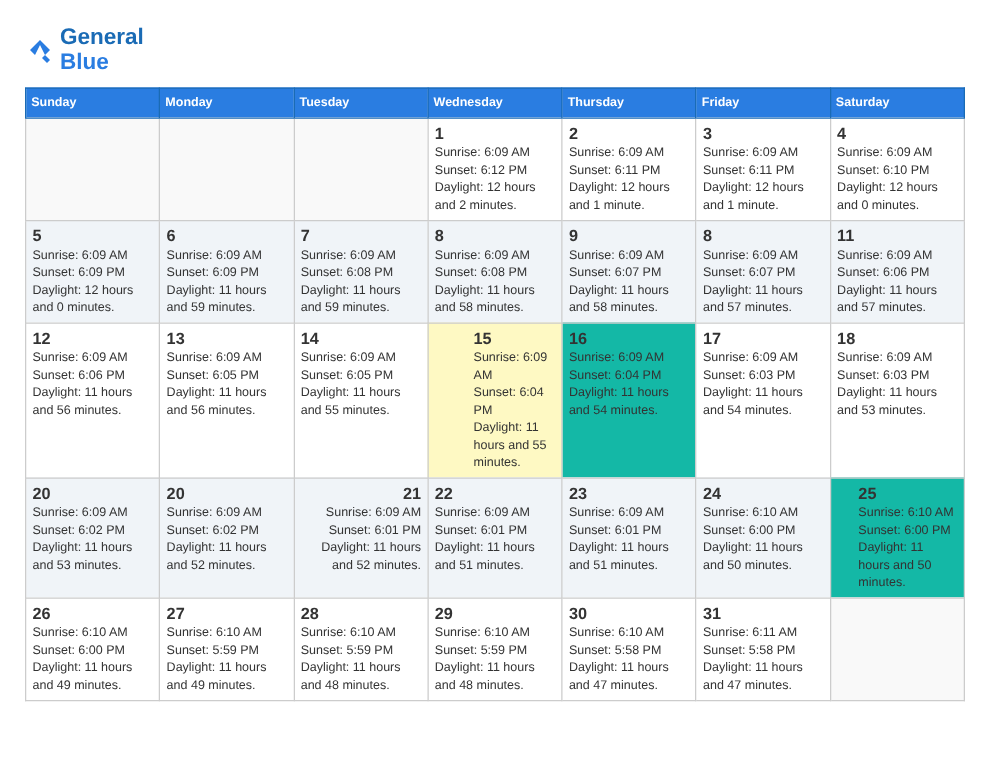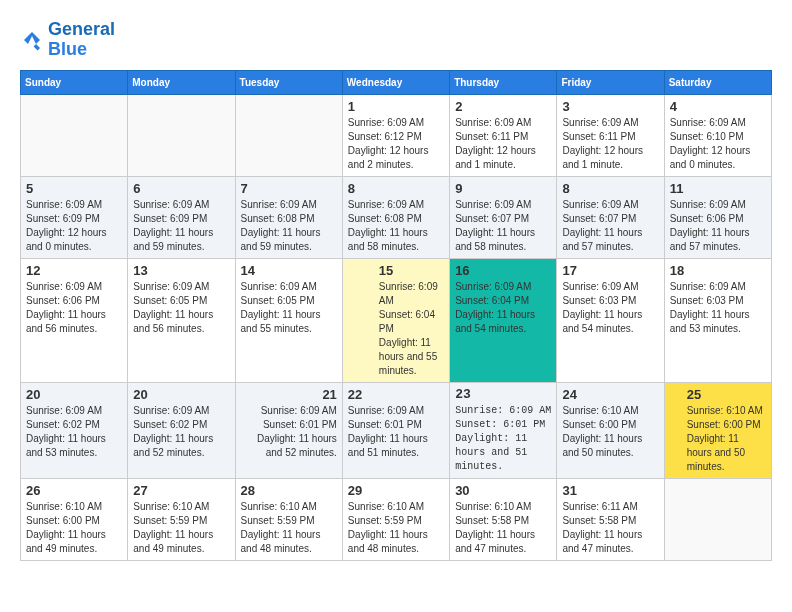--- a/index.html
+++ b/index.html
@@ -259,33 +259,33 @@
           <div class="day-info" style="white-space: pre-line;">Sunrise: 6:09 AM
 Sunset: 6:01 PM
 Daylight: 11 hours and 52 minutes.</div>
         </td>
         <td style="background: rgb(240, 244, 248);">
           <span class="day-num">22</span>
           <div class="day-info" style="white-space: pre-line;">Sunrise: 6:09 AM
 Sunset: 6:01 PM
 Daylight: 11 hours and 51 minutes.</div>
         </td>
-        <td style="background: rgb(240, 244, 248); font-family: Liberation Mono, monospace;">
+        <td style="background: rgb(240, 244, 248);">
           <span class="day-num">23</span>
           <div class="day-info" style="white-space: pre-line;">Sunrise: 6:09 AM
 Sunset: 6:01 PM
 Daylight: 11 hours and 51 minutes.</div>
         </td>
         <td style="background: rgb(240, 244, 248);">
           <span class="day-num">24</span>
           <div class="day-info" style="white-space: pre-line;">Sunrise: 6:10 AM
 Sunset: 6:00 PM
 Daylight: 11 hours and 50 minutes.</div>
         </td>
-        <td style="background: #fde047; padding-left: 22px;">
+        <td style="background: #14b8a6; padding-left: 22px;">
           <span class="day-num">25</span>
           <div class="day-info" style="white-space: pre-line;">Sunrise: 6:10 AM
 Sunset: 6:00 PM
 Daylight: 11 hours and 50 minutes.</div>
         </td>
       </tr>
       <tr>
         <td style="background: rgb(255, 255, 255);">
           <span class="day-num">26</span>
           <div class="day-info" style="white-space: pre-line;">Sunrise: 6:10 AM

